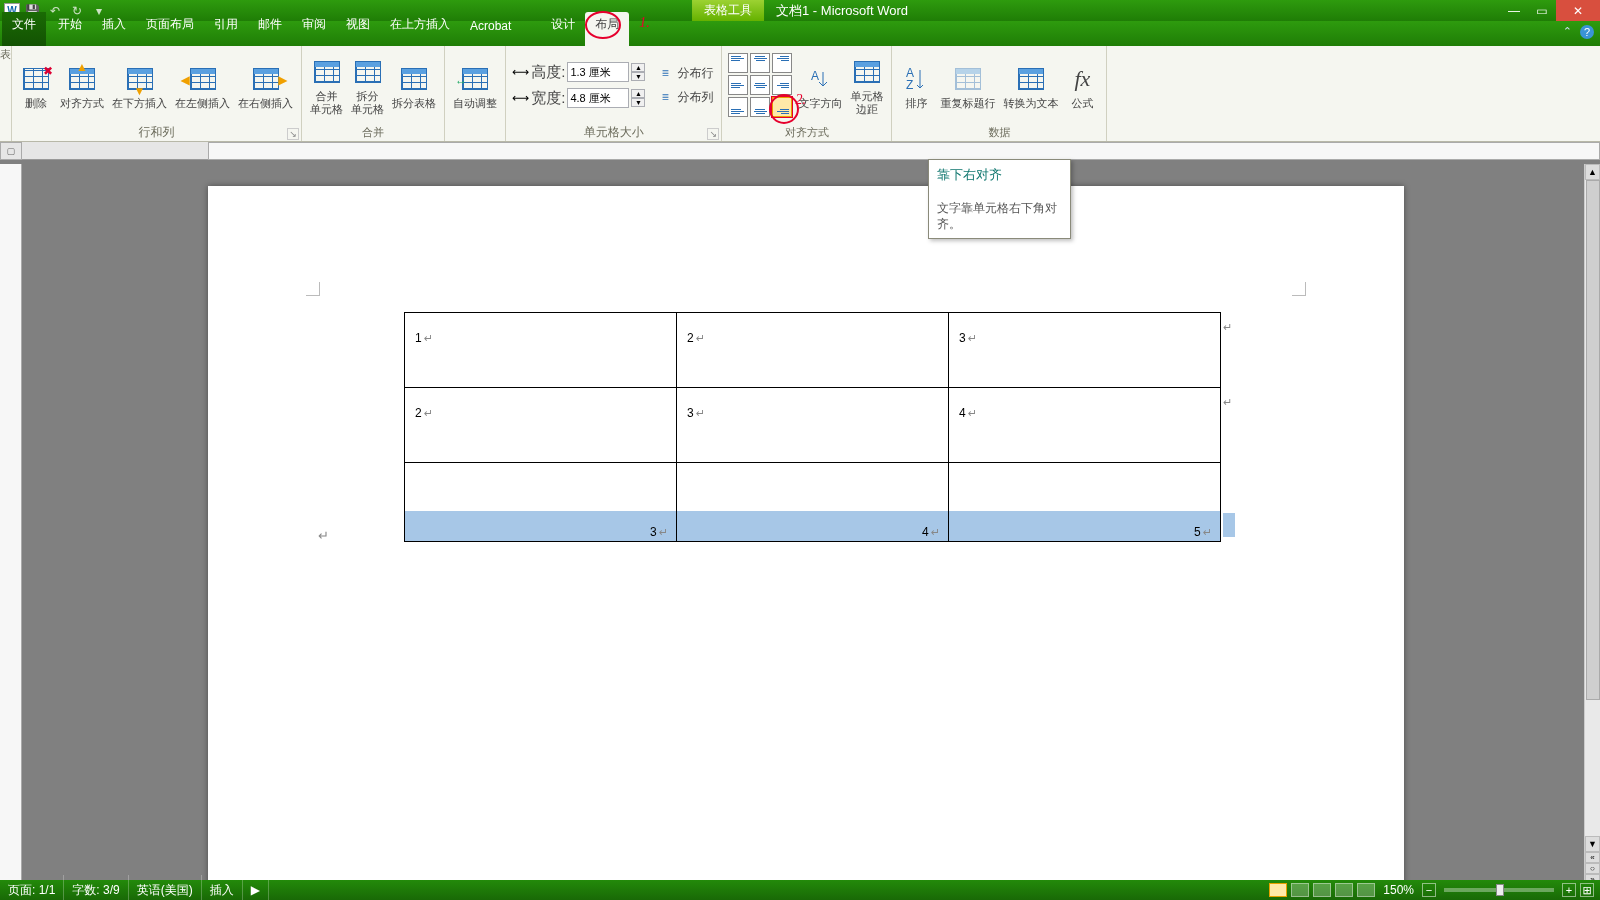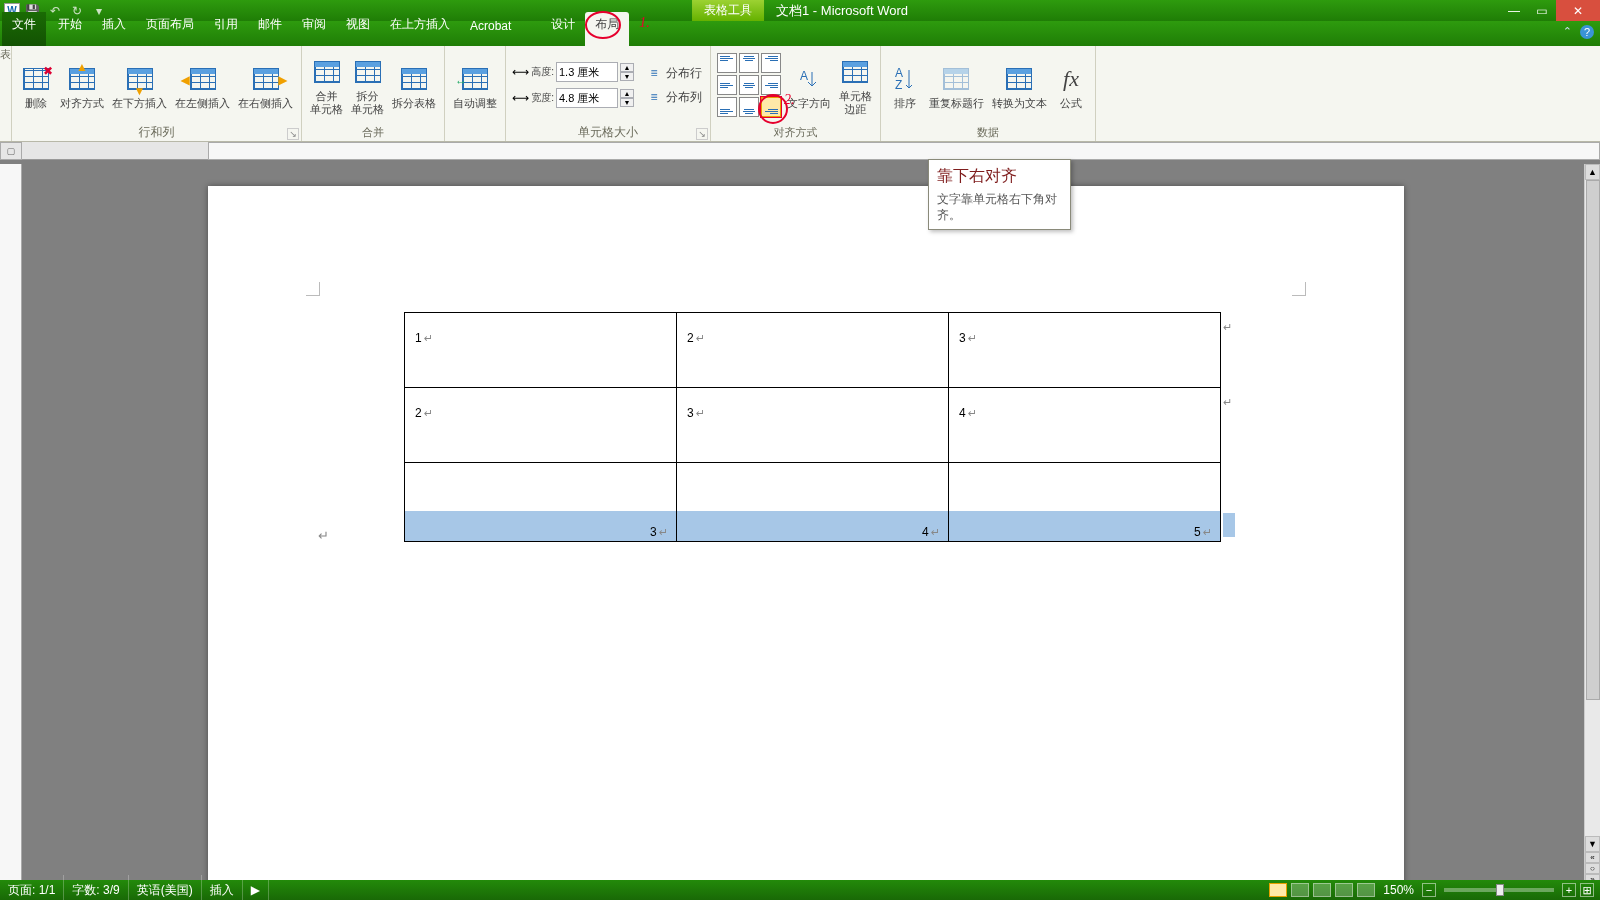--- a/index.html
+++ b/index.html
@@ -38,35 +38,35 @@
 .bigbtn .lbl{font-size:11px;color:#444;text-align:center;line-height:13px;white-space:pre}
 .ico-table{width:26px;height:22px;border:1px solid #2a6fb5}
 .ico-table::before{content:"";display:block;width:100%;height:100%;background:linear-gradient(#5aa0e0,#5aa0e0) 0 0/100% 5px no-repeat,repeating-linear-gradient(90deg,#2a6fb5 0 1px,transparent 1px 9px),repeating-linear-gradient(0deg,#2a6fb5 0 1px,transparent 1px 6px)}
 .ico-x{position:relative;width:26px;height:22px}
 .ico-x .t{width:26px;height:22px;border:1px solid #2a6fb5;background:repeating-linear-gradient(90deg,#2a6fb5 0 1px,transparent 1px 9px),repeating-linear-gradient(0deg,#2a6fb5 0 1px,transparent 1px 6px)}
 .ico-x .x{position:absolute;right:-4px;top:-4px;color:#d03}
 .small-stack{display:flex;flex-direction:column;gap:2px;padding:2px}
 .small-row{display:flex;align-items:center;gap:4px;font-size:11px;color:#444;height:22px;padding:0 2px}
 .small-row .ic{width:16px;height:16px;display:flex;align-items:center;justify-content:center;color:#2a6fb5}
 .dim-row{display:flex;align-items:center;gap:2px;height:24px}
-.dim-row .lab{font-size:10px;color:#444}
+.dim-row .lab{font-size:15px;color:#444}
 .dim-row input{width:62px;height:20px;border:1px solid #abadb3;padding:0 2px;font-size:11px}
 .spin{display:flex;flex-direction:column;width:14px}
 .spin div{height:9px;border:1px solid #abadb3;font-size:7px;display:flex;align-items:center;justify-content:center;background:#f0f0f0}
 
 .align-grid{display:grid;grid-template-columns:repeat(3,20px);grid-template-rows:repeat(3,20px);gap:2px;padding:2px}
 .align-cell{border:1px solid #888;background:#fff;display:flex;position:relative;align-items:flex-start;justify-content:flex-start;padding:2px}
 .align-cell .bars{width:100%;height:100%;display:flex;flex-direction:column;gap:1px}
 .align-cell .bars div{height:1px;background:#2a6fb5}
 .align-cell.sel{background:#ffe9a8;border-color:#e6a100;box-shadow:0 0 0 1px #e6002d}
 .align-cell.sel::after{content:"";position:absolute;left:-4px;top:-4px;width:26px;height:26px;border:2px solid #e6002d;border-radius:50%}
 .annot2{position:absolute;left:73px;top:46px;color:#e6002d;font-family:"Times New Roman";font-style:italic;font-size:14px}
 
 .tooltip{position:absolute;left:928px;top:159px;width:143px;background:#fff;border:1px solid #8a8a7a;box-shadow:2px 2px 4px rgba(0,0,0,.25);z-index:50;padding:6px 8px}
-.tooltip .tt-title{font-size:16px;color:#7f1d1d;margin-bottom:4px}
+.tooltip .tt-title{font-size:13px;color:#0f766e;margin-bottom:16px}
 .tooltip .tt-body{font-size:12px;color:#555;line-height:16px}
 
 .ruler-h{height:18px;background:#e6e6e6;border-bottom:1px solid #999;position:relative;margin-left:22px}
 .ruler-h .tick-area{position:absolute;left:186px;right:0;top:0;height:18px;background:#f7f7f7;border:1px solid #aaa}
 .ruler-corner{position:absolute;left:0;top:0;width:22px;height:18px;background:#e6e6e6;border:1px solid #aaa;display:flex;align-items:center;justify-content:center;font-size:9px;color:#666}
 .ruler-v{position:absolute;left:0;top:164px;width:22px;bottom:20px;background:#f7f7f7;border-right:1px solid #aaa}
 
 .doc-area{position:absolute;left:22px;right:16px;top:164px;bottom:20px;background:#808080;overflow:hidden}
 .page{position:absolute;left:186px;top:22px;width:1196px;height:1560px;background:#fff;box-shadow:0 0 6px rgba(0,0,0,.4)}
 .page-margin-tl{position:absolute;left:98px;top:96px;width:14px;height:14px;border-left:1px solid #bbb;border-top:1px solid #bbb;transform:rotate(180deg)}

